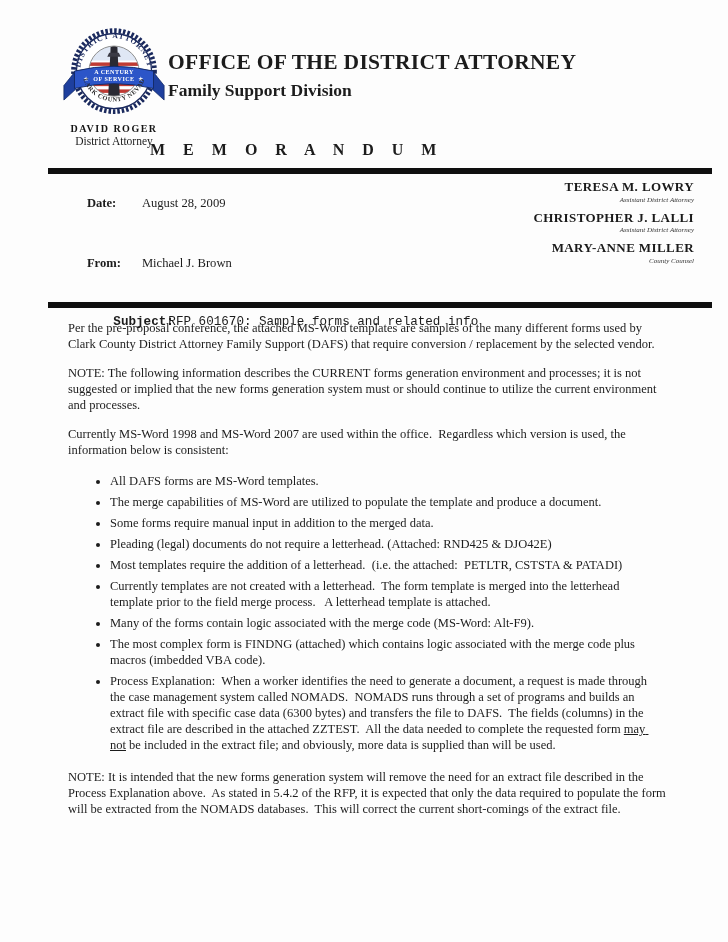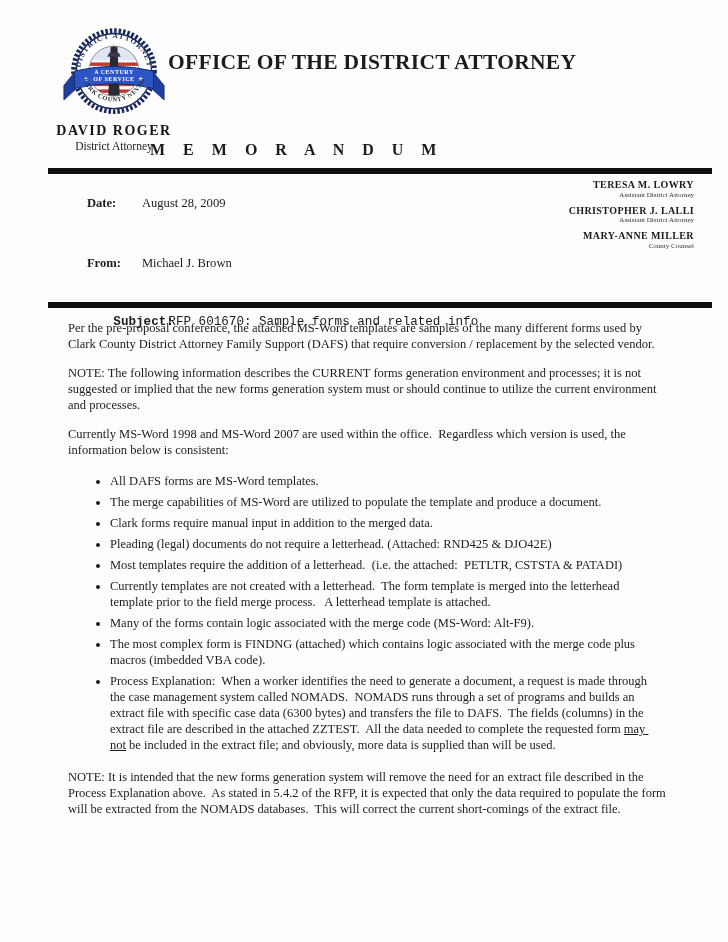--- a/index.html
+++ b/index.html
@@ -5,39 +5,39 @@
   html,body { margin:0; padding:0; background:#e9e9e9; }
   .page {
     position:relative; width:728px; height:942px; margin:0 auto;
     background:#fdfdfd; overflow:hidden; color:#1c1c1c;
     font-family:"Liberation Serif","DejaVu Serif",serif;
     border-bottom:2px solid #ececec;
   }
   
   .seal-wrap { position:absolute; left:56px; top:26px; width:116px; text-align:center; }
   svg.seal { width:106px; height:96px; display:block; margin:0 auto; }
-  .da-name { font-weight:bold; font-size:14px; letter-spacing:1.5px; margin-top:1px; color:#141414; }
+  .da-name { font-weight:bold; font-size:10px; letter-spacing:1.5px; margin-top:1px; color:#141414; }
   .da-title { font-size:11.5px; margin-top:1px; }
   .title-block { position:absolute; left:168px; width:414px; top:50px; text-align:left; }
   .office-title { font-size:21.5px; font-weight:bold; letter-spacing:0.3px; }
   .division { font-size:17.5px; font-weight:bold; margin-top:5px; }
   .memo-heading { position:absolute; top:141px; left:150px; width:430px; text-align:left;
                   font-size:16px; font-weight:bold; letter-spacing:7px; }
   .rule { position:absolute; left:48px; width:664px; height:6px; background:#0f0f0f; }
   .rule-1 { top:168px; } .rule-2 { top:302px; }
   
   .meta { position:absolute; top:181px; left:68px; font-size:12.6px; }
   .meta-row { margin-bottom:15px; white-space:pre-wrap; }
   .meta-row:last-child { margin-bottom:0;font-family:Liberation Mono, monospace; }
   .meta-label { display:inline-block; width:55px; font-weight:bold; }
   
   .officials { position:absolute; top:179px; right:34px; text-align:right; }
   .official { margin-bottom:6px; }
-  .official-name { font-weight:bold; font-size:10px; letter-spacing:0.4px; color:#1a1a1a; }
-  .official-title { font-size:7px; color:#333; margin-top:0.5px; }
+  .official-name { font-weight:bold; font-size:13px; letter-spacing:0.4px; color:#1a1a1a; }
+  .official-title { font-style:italic; font-size:7px; color:#333; margin-top:0.5px; }
   
   .body-text { position:absolute; top:320px; left:68px; width:602px;
                font-size:12.5px; line-height:16px; }
   .body-text p { margin:0 0 13px; white-space:pre-wrap; }
   .body-text ul { margin:15px 18px 0; padding-left:24px; }
   .body-text li { margin-bottom:5px; white-space:pre-wrap; }
   .closing { margin-top:16px !important; }
   .u { text-decoration:underline; }
 </style>
 </head>
@@ -89,20 +89,21 @@
       <text font-size="6.6" font-weight="bold" fill="#2b2b2b" letter-spacing="0.6">
         <textPath href="#arcBot" startOffset="50%" text-anchor="middle">CLARK COUNTY NEVADA</textPath>
       </text>
     </svg>
     <div class="da-name">DAVID ROGER</div>
     <div class="da-title">District Attorney</div>
   </div>
 
   <div class="title-block">
     <div class="office-title">OFFICE OF THE DISTRICT ATTORNEY</div>
+    <div class="division">Family Support Division</div>
   </div>
   <div class="memo-heading">M E M O R A N D U M</div>
 
   <div class="rule rule-1"></div>
 
   <div class="meta">
     <div class="meta-row">
       <span class="meta-label">Date:</span><span>August 28, 2009</span>
     </div>
     <div class="meta-row">
@@ -130,21 +131,21 @@
 
   <div class="rule rule-2"></div>
 
   <div class="body-text">
     <p>Per the pre-proposal conference, the attached MS-Word templates are samples of the many different forms used by Clark County District Attorney Family Support (DAFS) that require conversion / replacement by the selected vendor.</p>
     <p>NOTE: The following information describes the CURRENT forms generation environment and processes; it is not suggested or implied that the new forms generation system must or should continue to utilize the current environment and processes.</p>
     <p>Currently MS-Word 1998 and MS-Word 2007 are used within the office.  Regardless which version is used, the information below is consistent:</p>
     <ul>
       <li>All DAFS forms are MS-Word templates.</li>
       <li>The merge capabilities of MS-Word are utilized to populate the template and produce a document.</li>
-      <li>Clark forms require manual input in addition to the merged data.</li>
+      <li>Some forms require manual input in addition to the merged data.</li>
       <li>Pleading (legal) documents do not require a letterhead. (Attached: RND425 &amp; DJO42E)</li>
       <li>Most templates require the addition of a letterhead.  (i.e. the attached:  PETLTR, CSTSTA &amp; PATADI)</li>
       <li>Currently templates are not created with a letterhead.  The form template is merged into the letterhead template prior to the field merge process.   A letterhead template is attached.</li>
       <li>Many of the forms contain logic associated with the merge code (MS-Word: Alt-F9).</li>
       <li>The most complex form is FINDNG (attached) which contains logic associated with the merge code plus macros (imbedded VBA code).</li>
       <li><span>Process Explanation:  When a worker identifies the need to generate a document, a request is made through the case management system called NOMADS.  NOMADS runs through a set of programs and builds an extract file with specific case data (6300 bytes) and transfers the file to DAFS.  The fields (columns) in the extract file are described in the attached ZZTEST.  All the data needed to complete the requested form </span><span class="u">may not</span><span> be included in the extract file; and obviously, more data is supplied than will be used.</span></li>
     </ul>
     <p class="closing">NOTE: It is intended that the new forms generation system will remove the need for an extract file described in the Process Explanation above.  As stated in 5.4.2 of the RFP, it is expected that only the data required to populate the form will be extracted from the NOMADS databases.  This will correct the current short-comings of the extract file.</p>
   </div>
 

